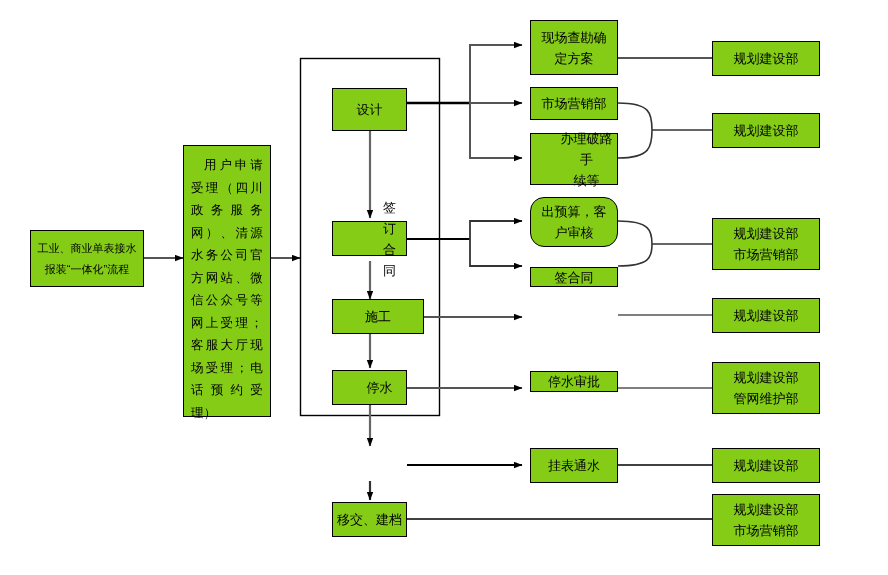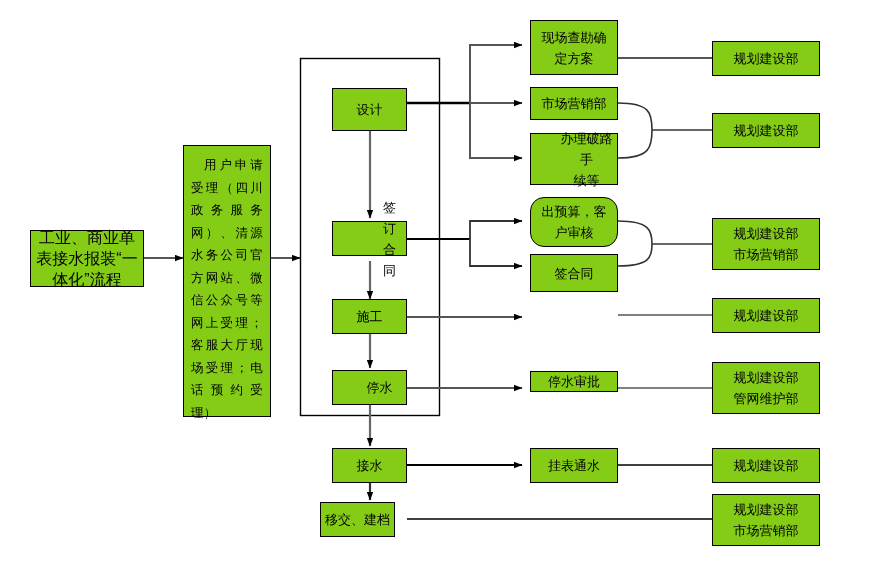--- a/index.html
+++ b/index.html
@@ -104,49 +104,46 @@
 
     <line x1="407" y1="388" x2="522" y2="388" stroke="#555555" stroke-width="1.8" marker-end="url(#arrow)"></line>
     <line x1="618" y1="388" x2="712" y2="388" stroke="#555555" stroke-width="1.6"></line>
 
     <line x1="407" y1="465" x2="522" y2="465" stroke="#000000" stroke-width="1.8" marker-end="url(#arrow)"></line>
     <line x1="618" y1="465" x2="712" y2="465" stroke="#000000" stroke-width="1.6"></line>
 
     <line x1="407" y1="519" x2="712" y2="519" stroke="#000000" stroke-width="1.6"></line>
   </svg>
 
-  <div class="node" style="left:30px; top:230px; width:114px; height:57px; font-size:16px;">
+  <div class="node" style="left:30px; top:230px; width:114px; height:57px; font-size:11px;">
     <span class="txt">工业、商业单表接水报装“一体化”流程</span>
   </div>
 
   <div class="node tall-text" style="left:183px; top:145px; width:88px; height:272px; font-size:12.5px;">
     <span class="txt">用户申请受理（四川政务服务网）、清源水务公司官方网站、微信公众号等网上受理；客服大厅现场受理；电话预约受理）</span>
   </div>
 
   <div class="node" style="left:332px; top:88px; width:75px; height:43px;">
     <span class="txt">设计</span>
   </div>
 
   <div class="node" style="left:332px; top:221px; width:75px; height:35px;padding-left:40px;">
     <span class="txt">签订合同</span>
   </div>
 
-  <div class="node" style="left:332px; top:299px; width:75px; height:35px;">
+  <div class="node" style="left:332px; top:299px; width:92px; height:35px;">
     <span class="txt">施工</span>
   </div>
 
   <div class="node" style="left:332px; top:370px; width:75px; height:35px;padding-left:20px;">
     <span class="txt">停水</span>
   </div>
 
-  <div class="node" style="left:332px; top:448px; width:75px; height:35px;">
-    <span class="txt">接水</span>
-  </div>
-
-  <div class="node" style="left:320px; top:502px; width:75px; height:35px;">
+
+  <div class="node" style="left:332px; top:502px; width:75px; height:35px;">
     <span class="txt">移交、建档</span>
   </div>
 
   <div class="node" style="left:530px; top:20px; width:88px; height:55px;">
     <span class="txt">现场查勘确
 定方案</span>
   </div>
 
   <div class="node" style="left:530px; top:87px; width:88px; height:33px;">
     <span class="txt">市场营销部</span>
@@ -155,21 +152,21 @@
   <div class="node" style="left:530px; top:133px; width:88px; height:52px;padding-left:25px;">
     <span class="txt">办理破路手
 续等</span>
   </div>
 
   <div class="node" style="left:530px; top:197px; width:88px; height:50px;border-radius:14px;">
     <span class="txt">出预算，客
 户审核</span>
   </div>
 
-  <div class="node" style="left:530px; top:254px; width:88px; height:38px;">
+  <div class="node" style="left:530px; top:267px; width:88px; height:20px;">
     <span class="txt">签合同</span>
   </div>
 
 
   <div class="node" style="left:530px; top:371px; width:88px; height:21px;">
     <span class="txt">停水审批</span>
   </div>
 
   <div class="node" style="left:530px; top:448px; width:88px; height:35px;">
     <span class="txt">挂表通水</span>

